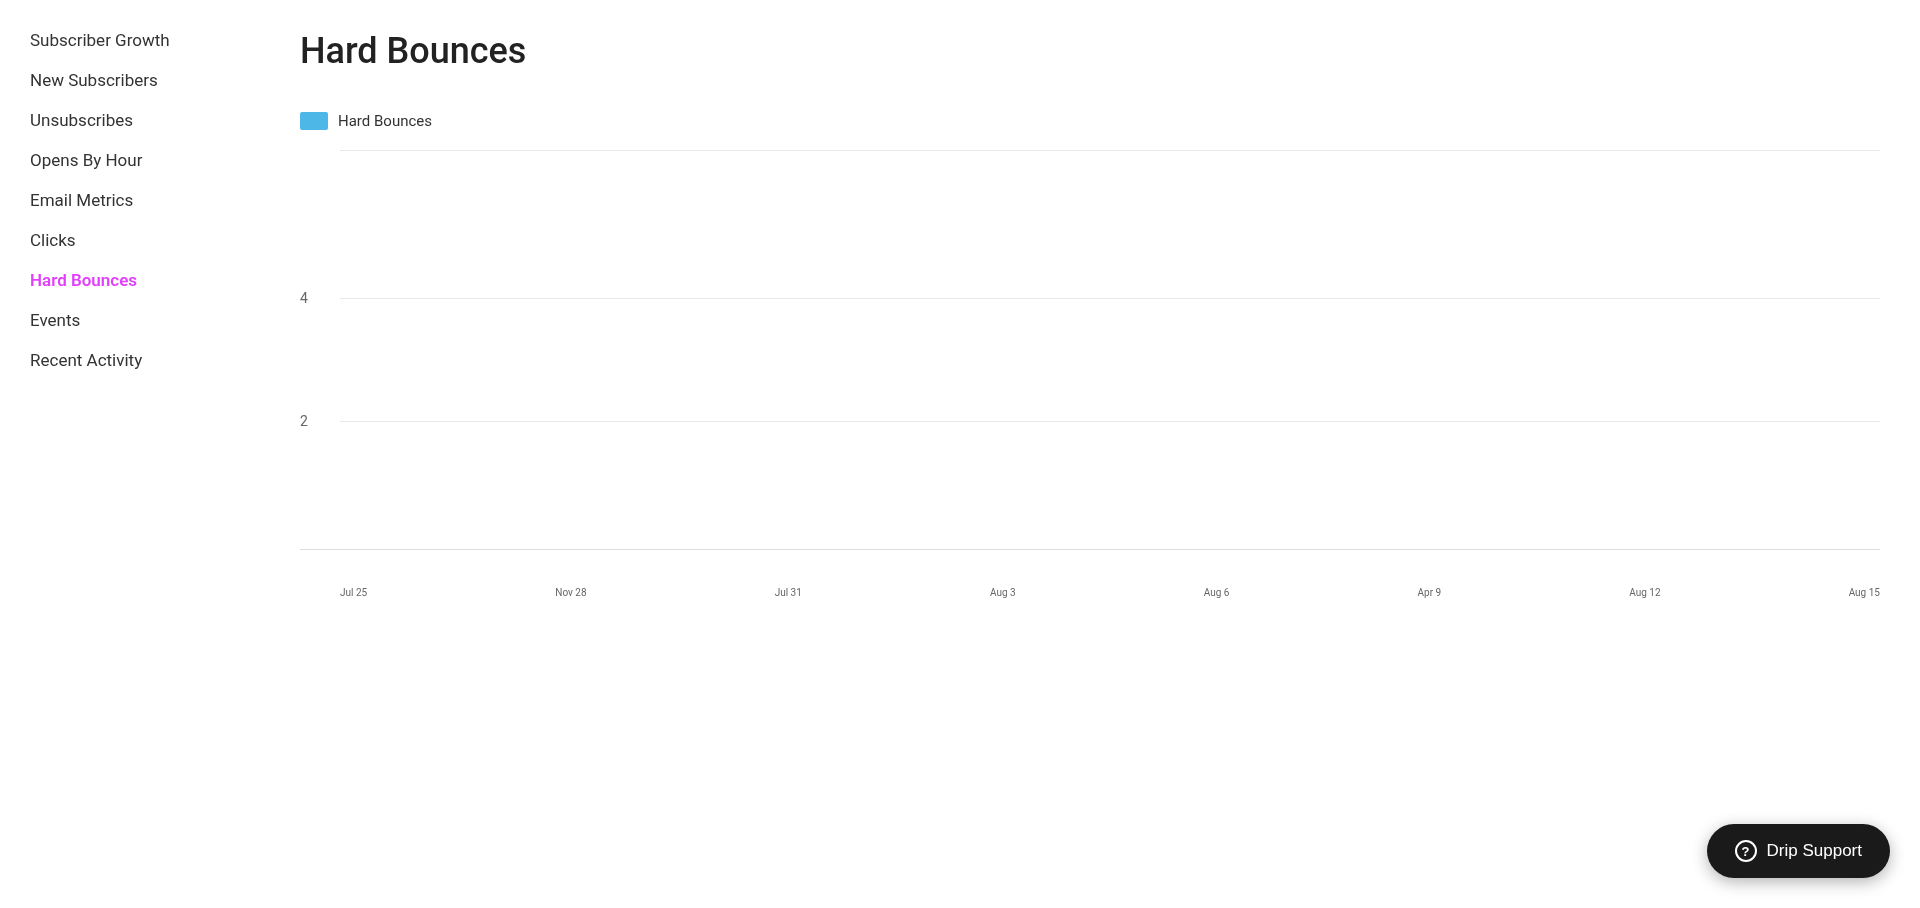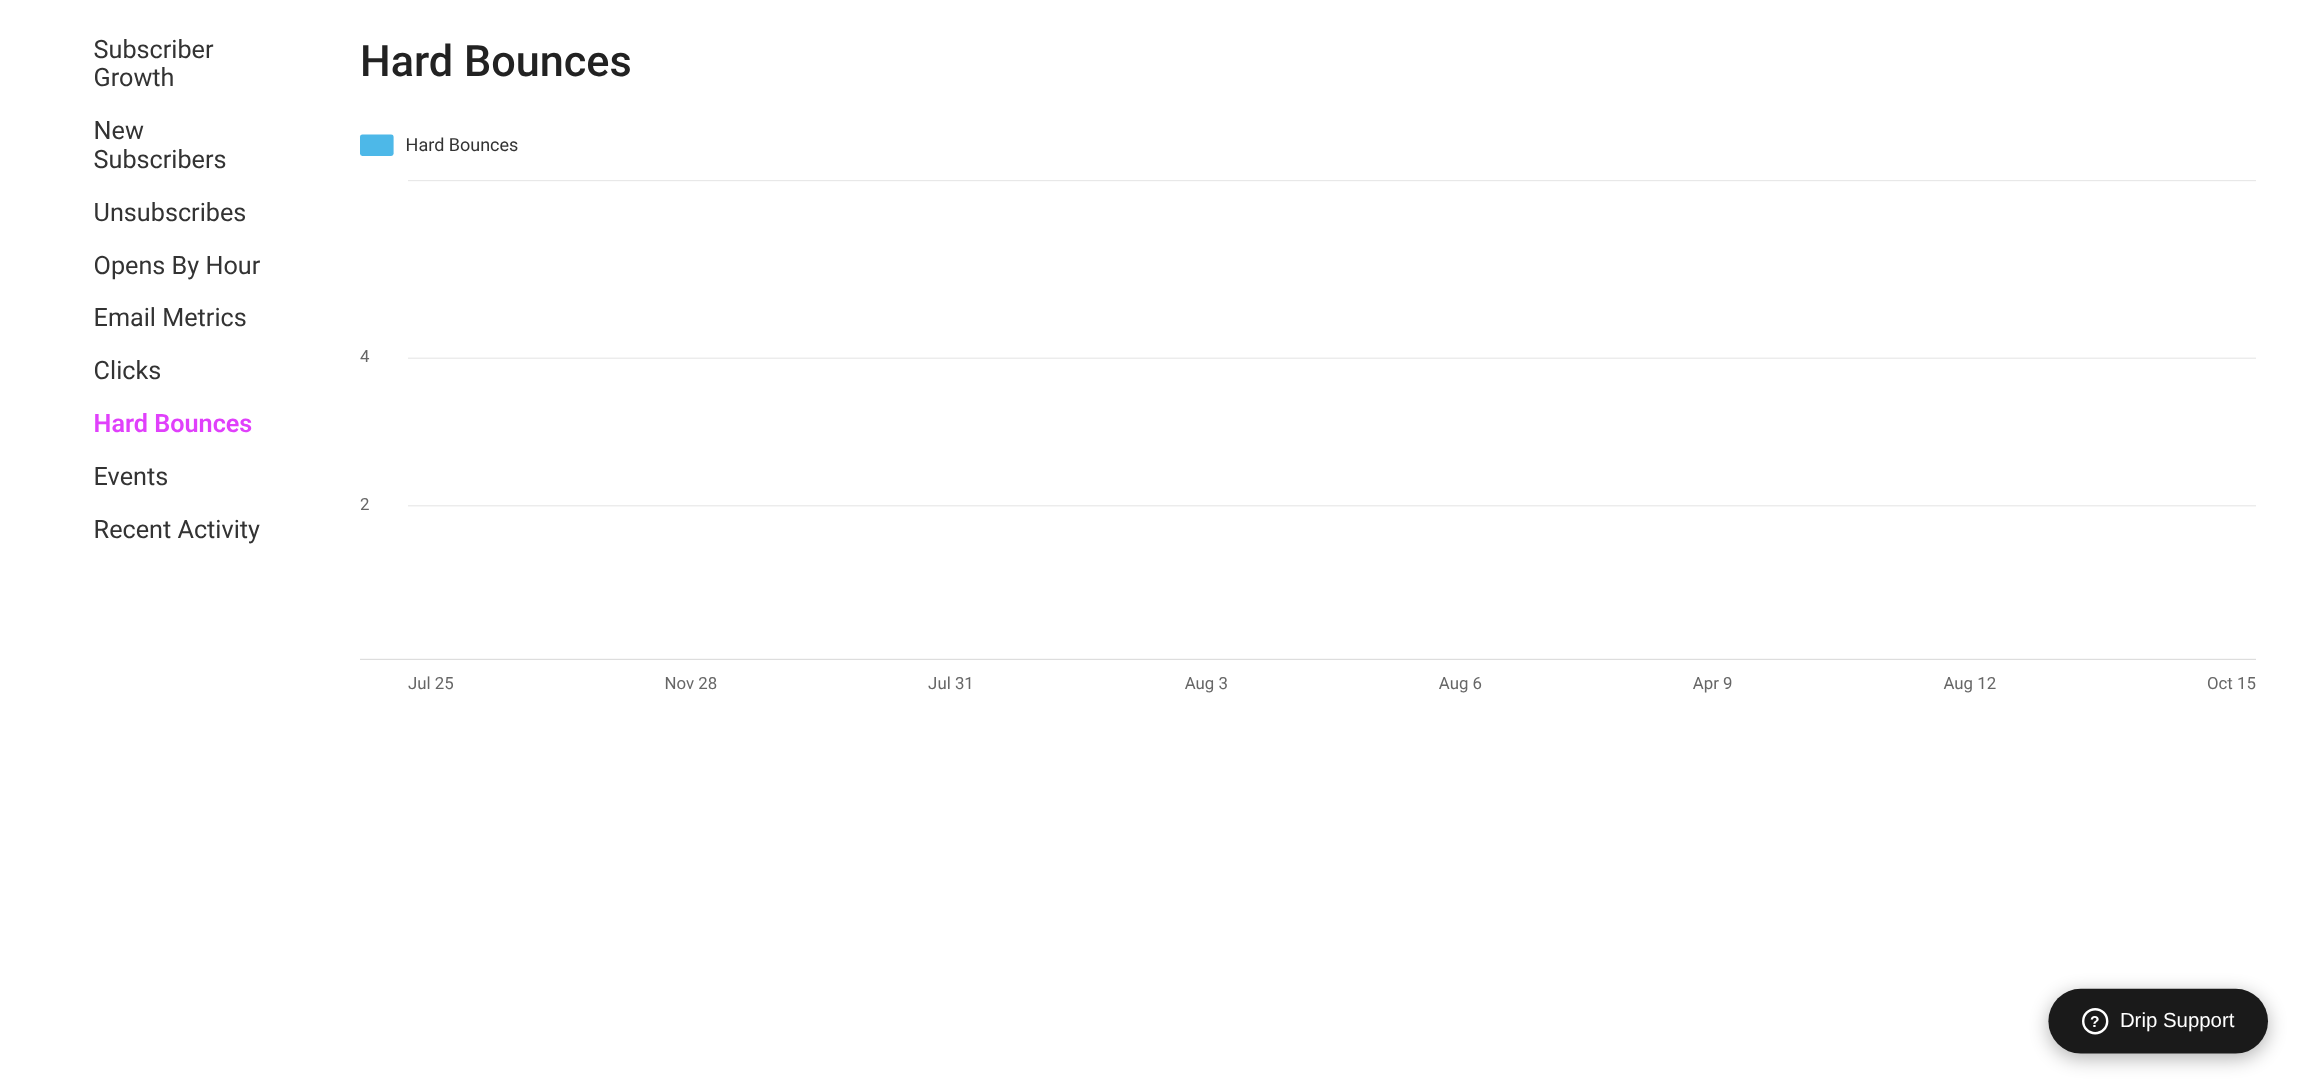--- a/index.html
+++ b/index.html
@@ -19,25 +19,24 @@
 
     .sidebar {
       width: 260px;
       padding: 20px 0;
       flex-shrink: 0;
     }
 
     .sidebar-item {
       display: block;
       padding: 10px 30px;
-      font-size: 21px;
+      font-size: 17px;
       color: #333;
       cursor: pointer;
       text-decoration: none;
-      margin-left: 48px;
     }
 
     .sidebar-item.active {
       color: #e040fb;
       font-weight: 600;
     }
 
     .main-content {
       flex: 1;
       padding: 30px 40px;
@@ -99,23 +98,24 @@
     }
 
     .x-axis {
       display: flex;
       justify-content: space-between;
       padding: 12px 0 0 40px;
       width: 100%;
     }
 
     .x-label {
-      font-size: 14px;
+      font-size: 10px;
       color: #666;
       text-align: left;
+      margin-top: 25px;
     }
 
     .drip-support-btn {
       position: fixed;
       bottom: 30px;
       right: 30px;
       background: #1a1a1a;
       color: #fff;
       border: none;
       border-radius: 50px;
@@ -187,21 +187,21 @@
 
     <div class="x-axis">
 
     <span class="x-label">Jul 25</span>
         <span class="x-label">Nov 28</span>
         <span class="x-label">Jul 31</span>
         <span class="x-label">Aug 3</span>
         <span class="x-label">Aug 6</span>
         <span class="x-label">Apr 9</span>
         <span class="x-label">Aug 12</span>
-        <span class="x-label">Oct 15</span>
+        <span class="x-label">Aug 15</span>
       </div>
   </div>
 </main>
 
 <button class="drip-support-btn">
   <span class="drip-support-icon">?</span>
   <span>Drip Support</span>
 </button>
 
 </body></html>

